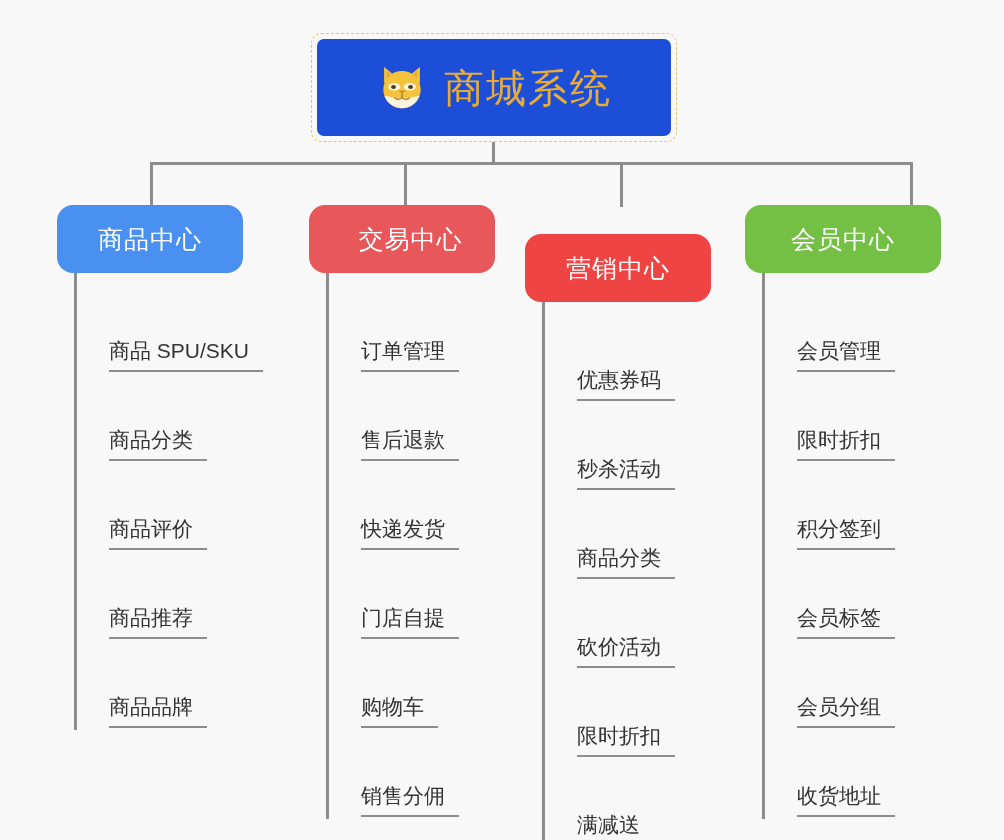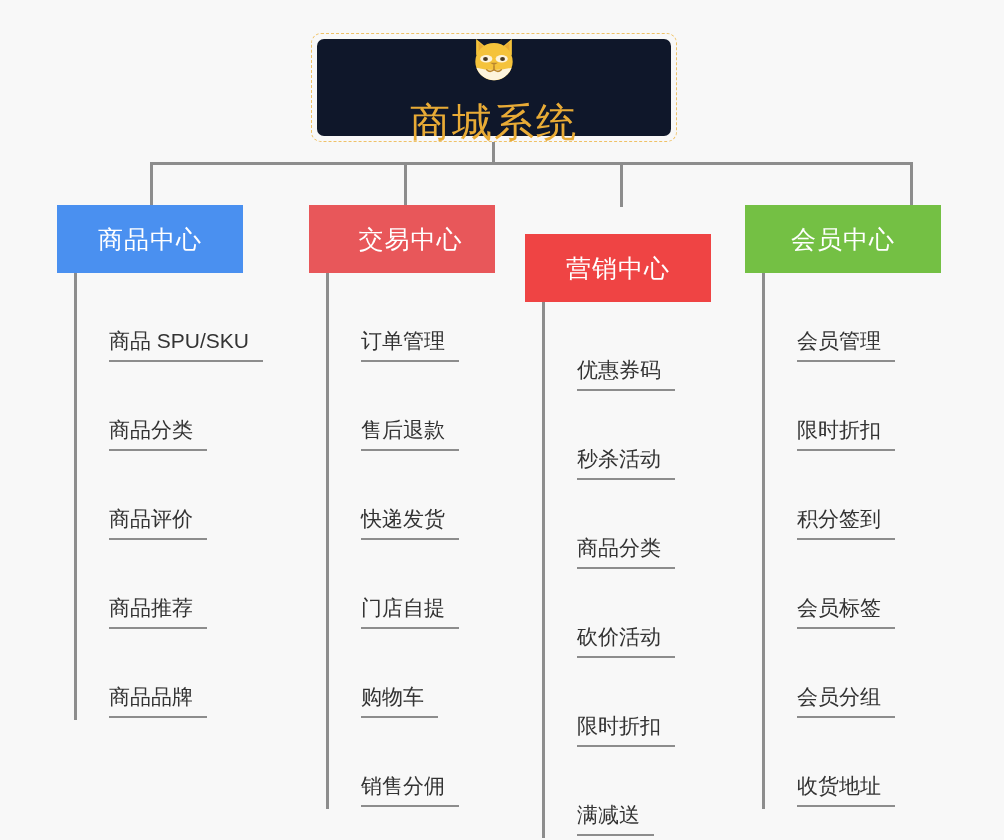--- a/index.html
+++ b/index.html
@@ -29,27 +29,26 @@
     height: 109px;
     box-sizing: border-box;
     border: 1.5px dashed #f0c267;
     border-radius: 10px;
     padding: 5px;
   }
   .root-card {
     width: 100%;
     height: 100%;
     box-sizing: border-box;
-    background: #0f172a;
+    background: #1d4ed8;
     border-radius: 7px;
     display: flex;
     align-items: center;
     justify-content: center;
     gap: 16px;
-    flex-direction: column;
   }
   .root-title {
     font-size: 40px;
     color: #e8ab36;
     letter-spacing: 2px;
     line-height: 1;
     white-space: nowrap;
   }
   .shiba {
     width: 52px;
@@ -66,34 +65,34 @@
   .conn-h { height: 3px; }
 
   
   .column {
     position: absolute;
     top: 205px;
   }
   .cat-box {
     box-sizing: border-box;
     height: 68px;
-    border-radius: 0;
+    border-radius: 16px;
     display: flex;
     align-items: center;
     justify-content: center;
     color: #ffffff;
     font-size: 25px;
     letter-spacing: 1px;
     white-space: nowrap;
   }
   .items {
     position: relative;
     margin-left: 17px;
     border-left: 3px solid #8d8d8d;
-    padding-top: 2px;
+    padding-top: 12px;
   }
   .item {
     box-sizing: border-box;
     height: 89px;
     display: flex;
     align-items: flex-end;
     justify-content: flex-start;
     padding-left: 32px;
     padding-bottom: 2px;
   }

